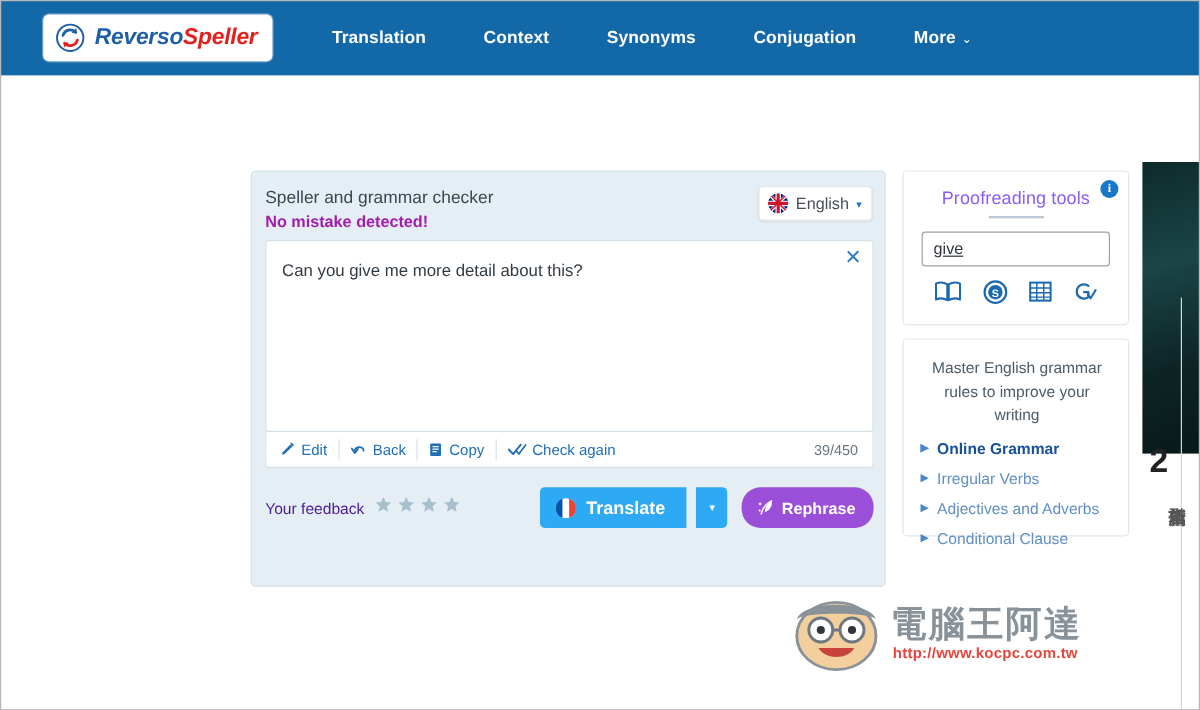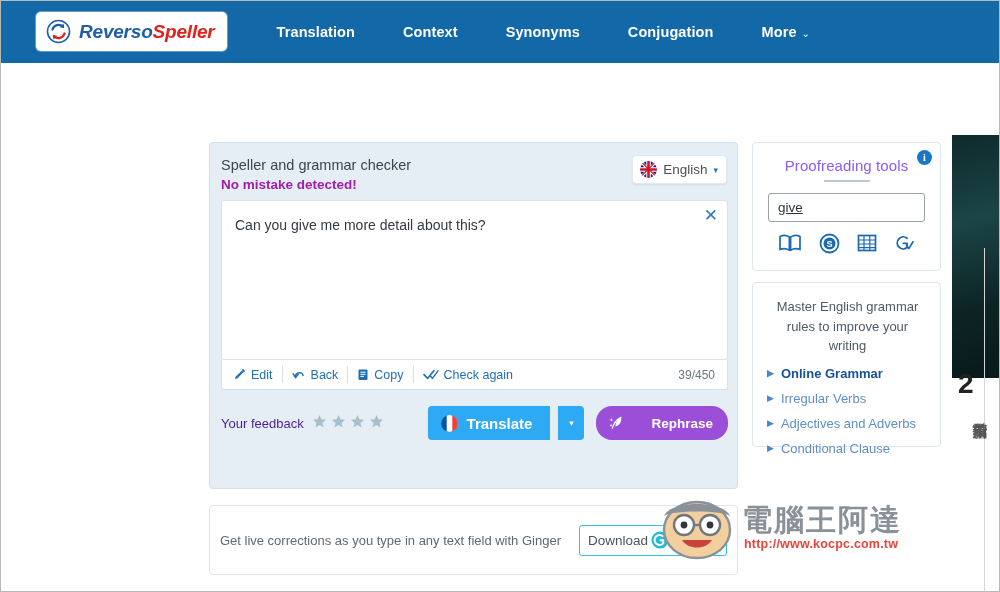--- a/index.html
+++ b/index.html
@@ -110,21 +110,21 @@
     padding: 0 18px 0 13px; cursor: pointer;
     color: #fff; font-size: 15px; font-weight: bold;
   }
   .btn-split {
     background: #2eaaf4; border-radius: 0 4px 4px 0; margin-left: 2px;
     height: 34px; width: 26px; display: flex; align-items: center; justify-content: center;
     cursor: pointer; color: #fff; font-size: 9px;
   }
   .btn-rephrase {
     background: #9b4fd8; border-radius: 16px; height: 34px;
-    display: flex; align-items: center; gap: 26px; padding: 0 15px 0 12px;
+    display: flex; align-items: center; gap: 4px; padding: 0 15px 0 12px;
     cursor: pointer; color: #fff; font-size: 13.5px; font-weight: bold;
     margin-left: 6px;
   }
   .flag-fr { width: 17px; height: 17px; border-radius: 50%; overflow: hidden; flex: 0 0 17px; }
 
   
   .side-card {
     position: absolute; background: #fff; border: 1px solid #dfe6ec; border-radius: 4px;
   }
   .proof-card { left: 752px; top: 79px; width: 189px; height: 129px; }
@@ -389,33 +389,20 @@
       <div class="glink">
         <span class="gtri">▶</span>
         <span>Adjectives and Adverbs</span>
       </div>
       <div class="glink">
         <span class="gtri">▶</span>
         <span>Conditional Clause</span>
       </div>
     </div>
 
-    <div class="ginger-card">
-      <span class="ginger-text">Get live corrections as you type in any text field with Ginger</span>
-      <div class="ginger-btn">
-        <span class="ginger-dl">Download</span>
-        <span class="ginger-logo">
-          <svg width="20" height="20" viewBox="0 0 20 20">
-              <circle cx="10" cy="10" r="8.6" fill="#23b9d8"></circle>
-              <path d="M13.2 6.6 A5 5 0 1 0 13.2 13.4 V10.2 H9.8" fill="none" stroke="#fff" stroke-width="2"></path>
-            </svg>
-        </span>
-        <span class="ginger-word">INGER</span>
-      </div>
-    </div>
   </div>
 
   <div class="right-col">
     <div class="dark-img"></div>
     <div class="rc-line"></div>
     <div class="rc-num">2</div>
     <div class="rc-cn">新希望指引萬</div>
   </div>
 
   <div class="watermark">

